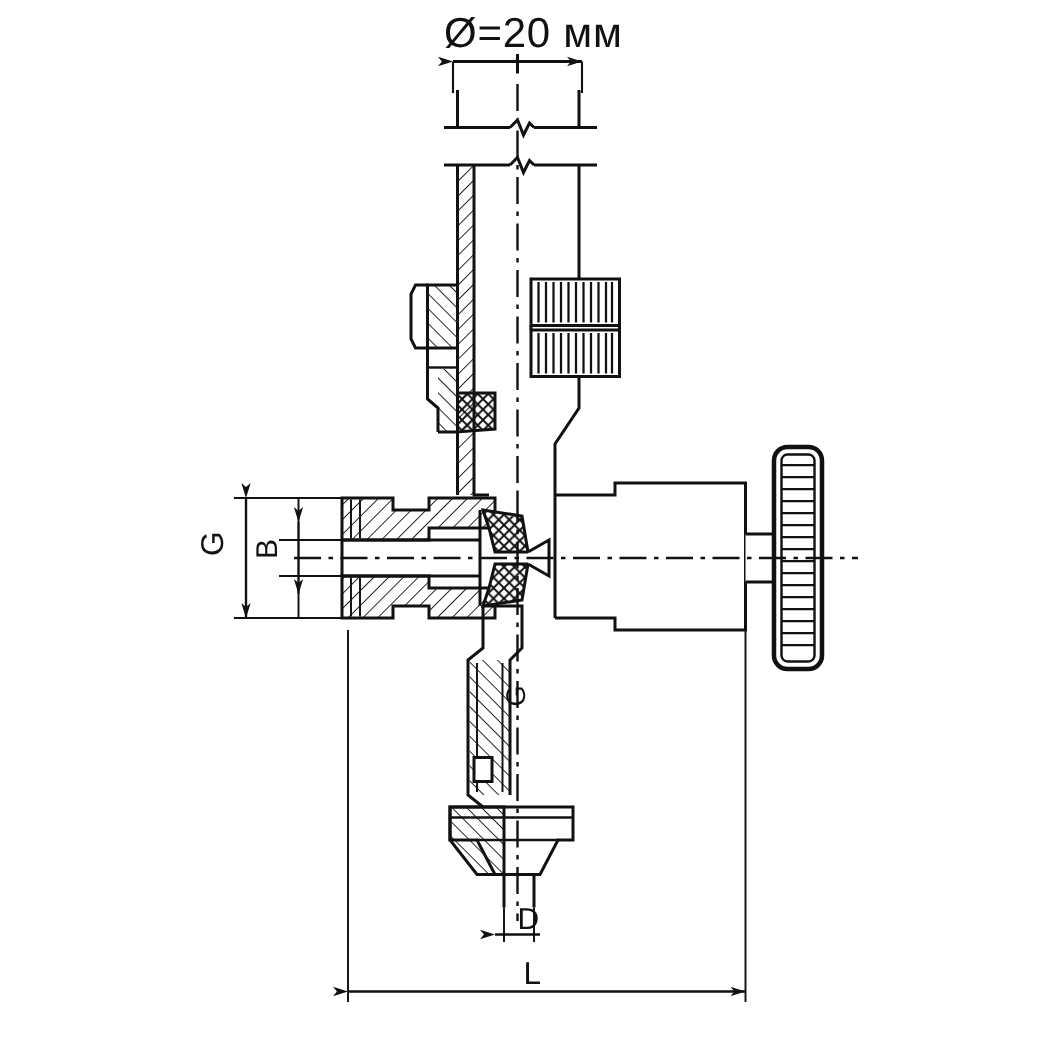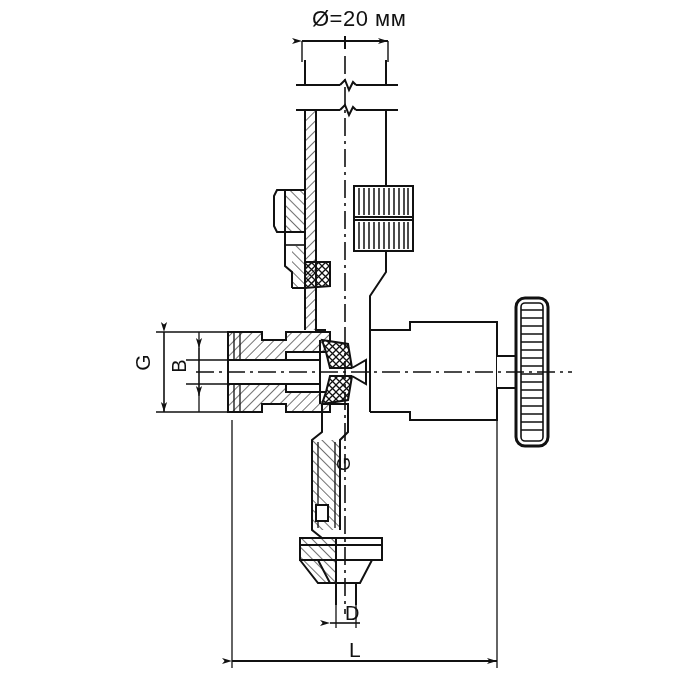--- a/index.html
+++ b/index.html
@@ -24,23 +24,23 @@
   }
   .lbl {
     position: absolute;
     font-family: "Liberation Sans", sans-serif;
     color: #111111;
     white-space: nowrap;
     line-height: 1;
     user-select: none;
   }
   #lbl-dia {
-    left: 312px;
+    left: 296px;
     top: 8px;
-    font-size: 22px;
+    font-size: 28px;
     letter-spacing: 0.5px;
   }
   #lbl-G-left {
     left: 134px;
     top: 352px;
     font-size: 21px;
     transform: rotate(-90deg);
     transform-origin: center center;
   }
   #lbl-B-left {

